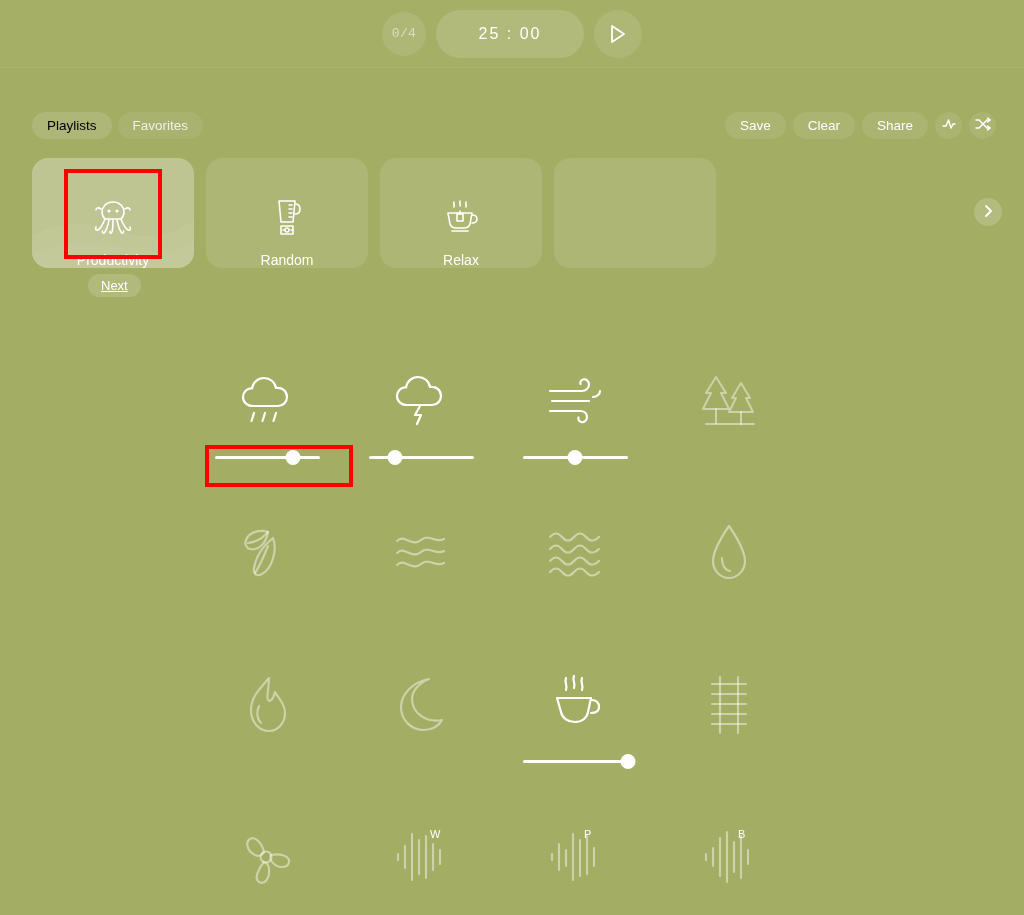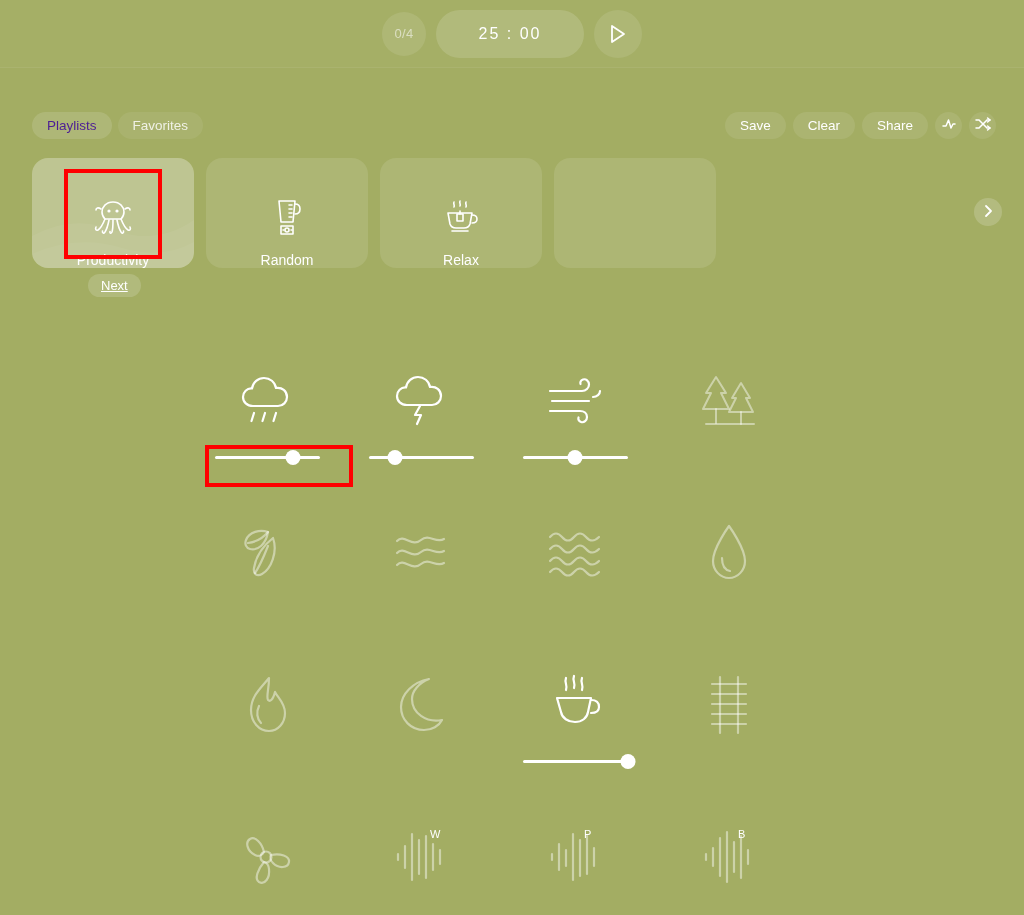--- a/index.html
+++ b/index.html
@@ -18,21 +18,21 @@
     width: 1024px; height: 68px;
     background: #a5af66;
     border-bottom: 1px solid rgba(255,255,255,0.06);
     display: flex; align-items: center; justify-content: center;
   }
   .timer-group { display: flex; align-items: center; gap: 10px; }
   .sessions-pill {
     width: 44px; height: 44px; border-radius: 22px;
     background: rgba(255,255,255,0.10);
     display: flex; align-items: center; justify-content: center;
-    color: rgba(255,255,255,0.55); font-size: 13px; letter-spacing: .3px;
+    color: rgba(255,255,255,0.55); font-size: 13px; letter-spacing: .3px; font-family: Liberation Mono, monospace;
   }
   .timer-pill {
     width: 148px; height: 48px; border-radius: 24px;
     background: rgba(255,255,255,0.14);
     display: flex; align-items: center; justify-content: center;
     color: #ffffff; font-size: 16px; letter-spacing: 2px; font-weight: 500;
   }
   .play-btn {
     width: 48px; height: 48px; border-radius: 24px;
     background: rgba(255,255,255,0.10);
@@ -40,21 +40,21 @@
     border: none; cursor: pointer;
   }
   .play-btn svg { display: block; }
 
   
   .toolbar { position: absolute; top: 112px; left: 0; width: 1024px; height: 28px; }
   .tabs { position: absolute; left: 32px; top: 0; display: flex; gap: 6px; }
   .tab {
     height: 27px; padding: 0 15px; border-radius: 14px;
     display: flex; align-items: center; justify-content: center;
-    font-size: 13.5px; color: #4c1d95; cursor: pointer; border: none;
+    font-size: 13.5px; color: #000000; cursor: pointer; border: none;
     background: transparent; white-space: nowrap;
   }
   .tab.active { background: rgba(255,255,255,0.13); }
   .tab.inactive { background: rgba(255,255,255,0.07); color: rgba(255,255,255,0.82); }
 
   .actions { position: absolute; right: 28px; top: 0; display: flex; gap: 7px; align-items: center; }
   .action-btn {
     height: 27px; padding: 0 15px; border-radius: 14px;
     background: rgba(255,255,255,0.09); border: none; cursor: pointer;
     display: flex; align-items: center; justify-content: center;

